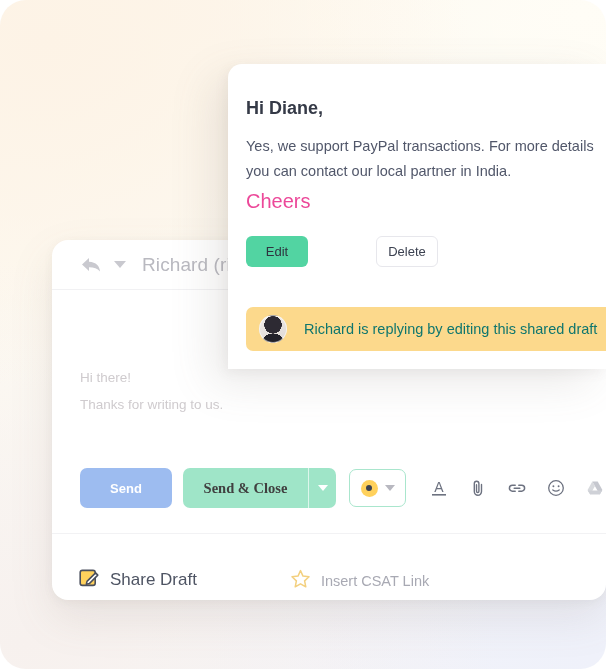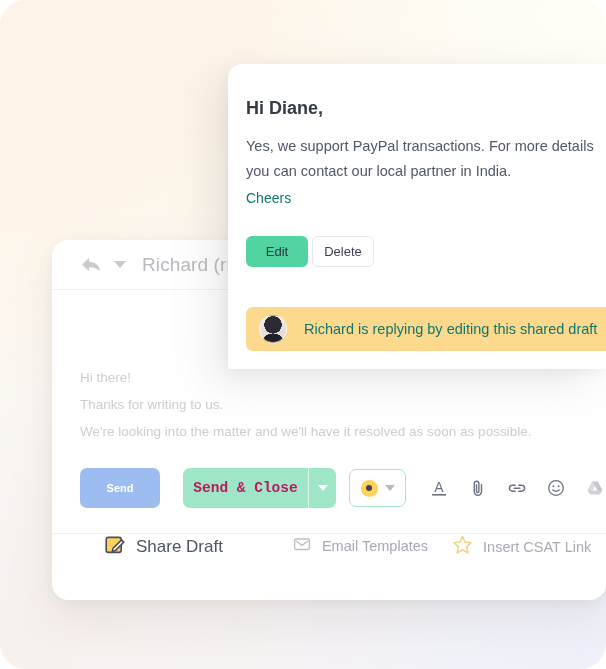--- a/index.html
+++ b/index.html
@@ -94,49 +94,48 @@
     left: 0;
     top: 220px;
     width: 100%;
     height: 56px;
     display: flex;
     align-items: center;
     padding-left: 28px;
     box-sizing: border-box;
   }
   .btn-send {
-    width: 80px; height: 40px;
+    width: 92px; height: 40px;
     background: #9dbcf0;
     border-radius: 7px;
     color: #ffffff;
-    font-size: 11px;
+    font-size: 13px;
     font-weight: bold;
     display: flex; align-items: center; justify-content: center;
     border: none;
     font-family: "Liberation Sans", sans-serif;
     cursor: pointer;
     flex: none;
   }
   .sendclose-group {
     display: flex;
     margin-left: 11px;
     flex: none;
   }
   .btn-sendclose {
     width: 125px; height: 40px;
     background: #9fe5c8;
     border-radius: 7px 0 0 7px;
-    color: #be185d;
+    color: #404040;
     font-size: 14.5px;
     font-weight: bold;
     display: flex; align-items: center; justify-content: center;
     border: none;
-    font-family: Liberation Mono, monospace;
-    cursor: pointer;
-    margin-left: 12px;
+    font-family: Liberation Serif, serif;
+    cursor: pointer;
   }
   .btn-sendclose-caret {
     width: 27px; height: 40px;
     background: #9fe5c8;
     border-left: 1px solid rgba(255,255,255,0.65);
     border-radius: 0 7px 7px 0;
     display: flex; align-items: center; justify-content: center;
     cursor: pointer;
   }
   .caret-white {
@@ -191,22 +190,22 @@
   }
 
   
   .bottom-row {
     position: absolute;
     left: 0;
     top: 293px;
     width: 100%;
     height: 60px;
     display: flex;
-    align-items: flex-start;
-    padding-left: 52px;
+    align-items: flex-end;
+    padding-left: 26px;
     box-sizing: border-box;
     border-top: 1px solid #f2f2f4;
   }
   .action {
     display: flex;
     align-items: center;
     gap: 10px;
     cursor: pointer;
   }
   .action-label {
@@ -245,28 +244,28 @@
     left: 18px; top: 70px;
     width: 400px;
     font-size: 14.5px;
     line-height: 25px;
     color: #51576a;
   }
   .draft-para p { margin: 0; white-space: nowrap; }
   .draft-cheers {
     position: absolute;
     left: 18px; top: 126px;
-    font-size: 14px;
-    color: #0f766e;
+    font-size: 20px;
+    color: #ec4899;
   }
   .draft-buttons {
     position: absolute;
     left: 18px; top: 172px;
     display: flex;
-    gap: 4px;
+    gap: 24px;
   }
   .btn-edit {
     width: 62px; height: 31px;
     background: #52d4a2;
     border-radius: 6px;
     color: #2f3440;
     font-size: 13px;
     display: flex; align-items: center; justify-content: center;
     border: none;
     font-family: "Liberation Sans", sans-serif;
@@ -276,20 +275,21 @@
     width: 62px; height: 31px;
     background: #ffffff;
     border: 1px solid #e7e7ec;
     border-radius: 6px;
     color: #3b4150;
     font-size: 13px;
     display: flex; align-items: center; justify-content: center;
     font-family: "Liberation Sans", sans-serif;
     cursor: pointer;
     box-sizing: border-box;
+    margin-left: 44px;
   }
   .notice-banner {
     position: absolute;
     left: 18px; top: 243px;
     width: 392px;
     height: 44px;
     background: #fcd98c;
     border-radius: 7px;
     display: flex;
     align-items: center;
@@ -327,21 +327,20 @@
           <path d="M9 3 L2 9.5 L9 16 L9 12.2 C14 12.2 17.5 13.4 20 16.6 C19.6 11 16.2 7.2 9 6.8 Z" fill="#c9c9cf"></path>
         </svg>
       </span>
       <span class="caret-small"></span>
       <span class="recipient">Richard (ric</span>
     </div>
 
     <div class="composer-body">
       <p>Hi there!</p>
       <p>Thanks for writing to us.</p>
-      <p>We're looking into the matter and we'll have it resolved as soon as possible.</p>
     </div>
 
     <div class="toolbar">
       <button class="btn-send">Send</button>
 
       <div class="sendclose-group">
         <button class="btn-sendclose">Send &amp; Close</button>
         <div class="btn-sendclose-caret">
           <span class="caret-white"></span>
         </div>
@@ -396,29 +395,20 @@
           <svg width="22" height="22" viewBox="0 0 22 22">
             <rect x="2.2" y="3.4" width="15" height="15" rx="2.2" fill="#ffd15c" stroke="#4a4f5d" stroke-width="1.6"></rect>
             <path d="M9 14.4 L17.6 5.9 L19.8 8.1 L11.3 16.6 L8.3 17.2 Z" fill="#ffffff" stroke="#4a4f5d" stroke-width="1.5" stroke-linejoin="round"></path>
           </svg>
         </span>
         <span class="action-label">Share Draft</span>
       </div>
 
       <span class="sp1"></span>
 
-      <div class="action muted">
-        <span>
-          <svg width="20" height="20" viewBox="0 0 20 20" fill="none" stroke="#bdbec7" stroke-width="1.4">
-            <rect x="2.6" y="5" width="14.8" height="10.5" rx="1.6"></rect>
-            <path d="M4.4 7.3 L10 11.4 L15.6 7.3" stroke-linecap="round"></path>
-          </svg>
-        </span>
-        <span class="action-label">Email Templates</span>
-      </div>
 
       <span class="sp2"></span>
 
       <div class="action muted">
         <span>
           <svg width="21" height="21" viewBox="0 0 21 21" fill="none" stroke="#f3d07f" stroke-width="1.5" stroke-linejoin="round">
             <path d="M10.5 2.6 L13 8.1 L19 8.8 L14.6 12.9 L15.8 18.8 L10.5 15.8 L5.2 18.8 L6.4 12.9 L2 8.8 L8 8.1 Z"></path>
           </svg>
         </span>
         <span class="action-label">Insert CSAT Link</span>

